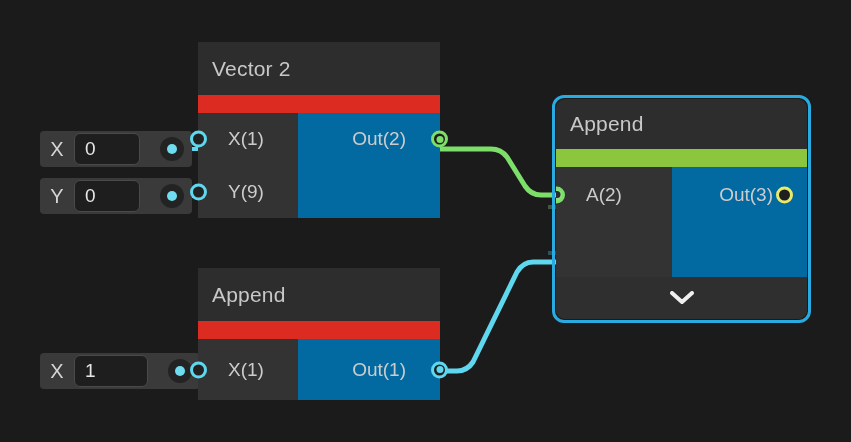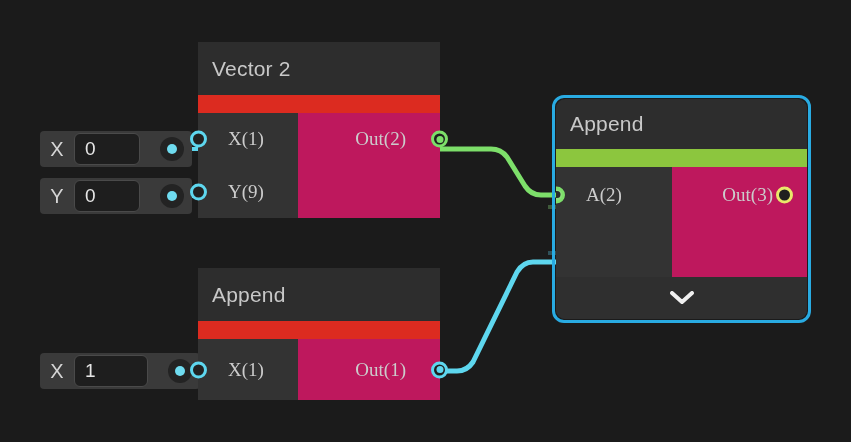--- a/index.html
+++ b/index.html
@@ -42,29 +42,28 @@
     align-items: center;
     box-sizing: border-box;
   }
   .accent-bar {
     width: 100%;
     box-sizing: border-box;
   }
   .node-body {
     display: flex;
     box-sizing: border-box;
-    font-family: Liberation Serif, serif;
   }
   .col-in {
     background: #333333;
     box-sizing: border-box;
     position: relative;
   }
   .col-out {
-    background: #be185d;
+    background: #0369a1;
     box-sizing: border-box;
     position: relative;
     flex: 1;
   }
   .slot {
     display: flex;
     align-items: center;
     box-sizing: border-box;
     position: relative;
   }

